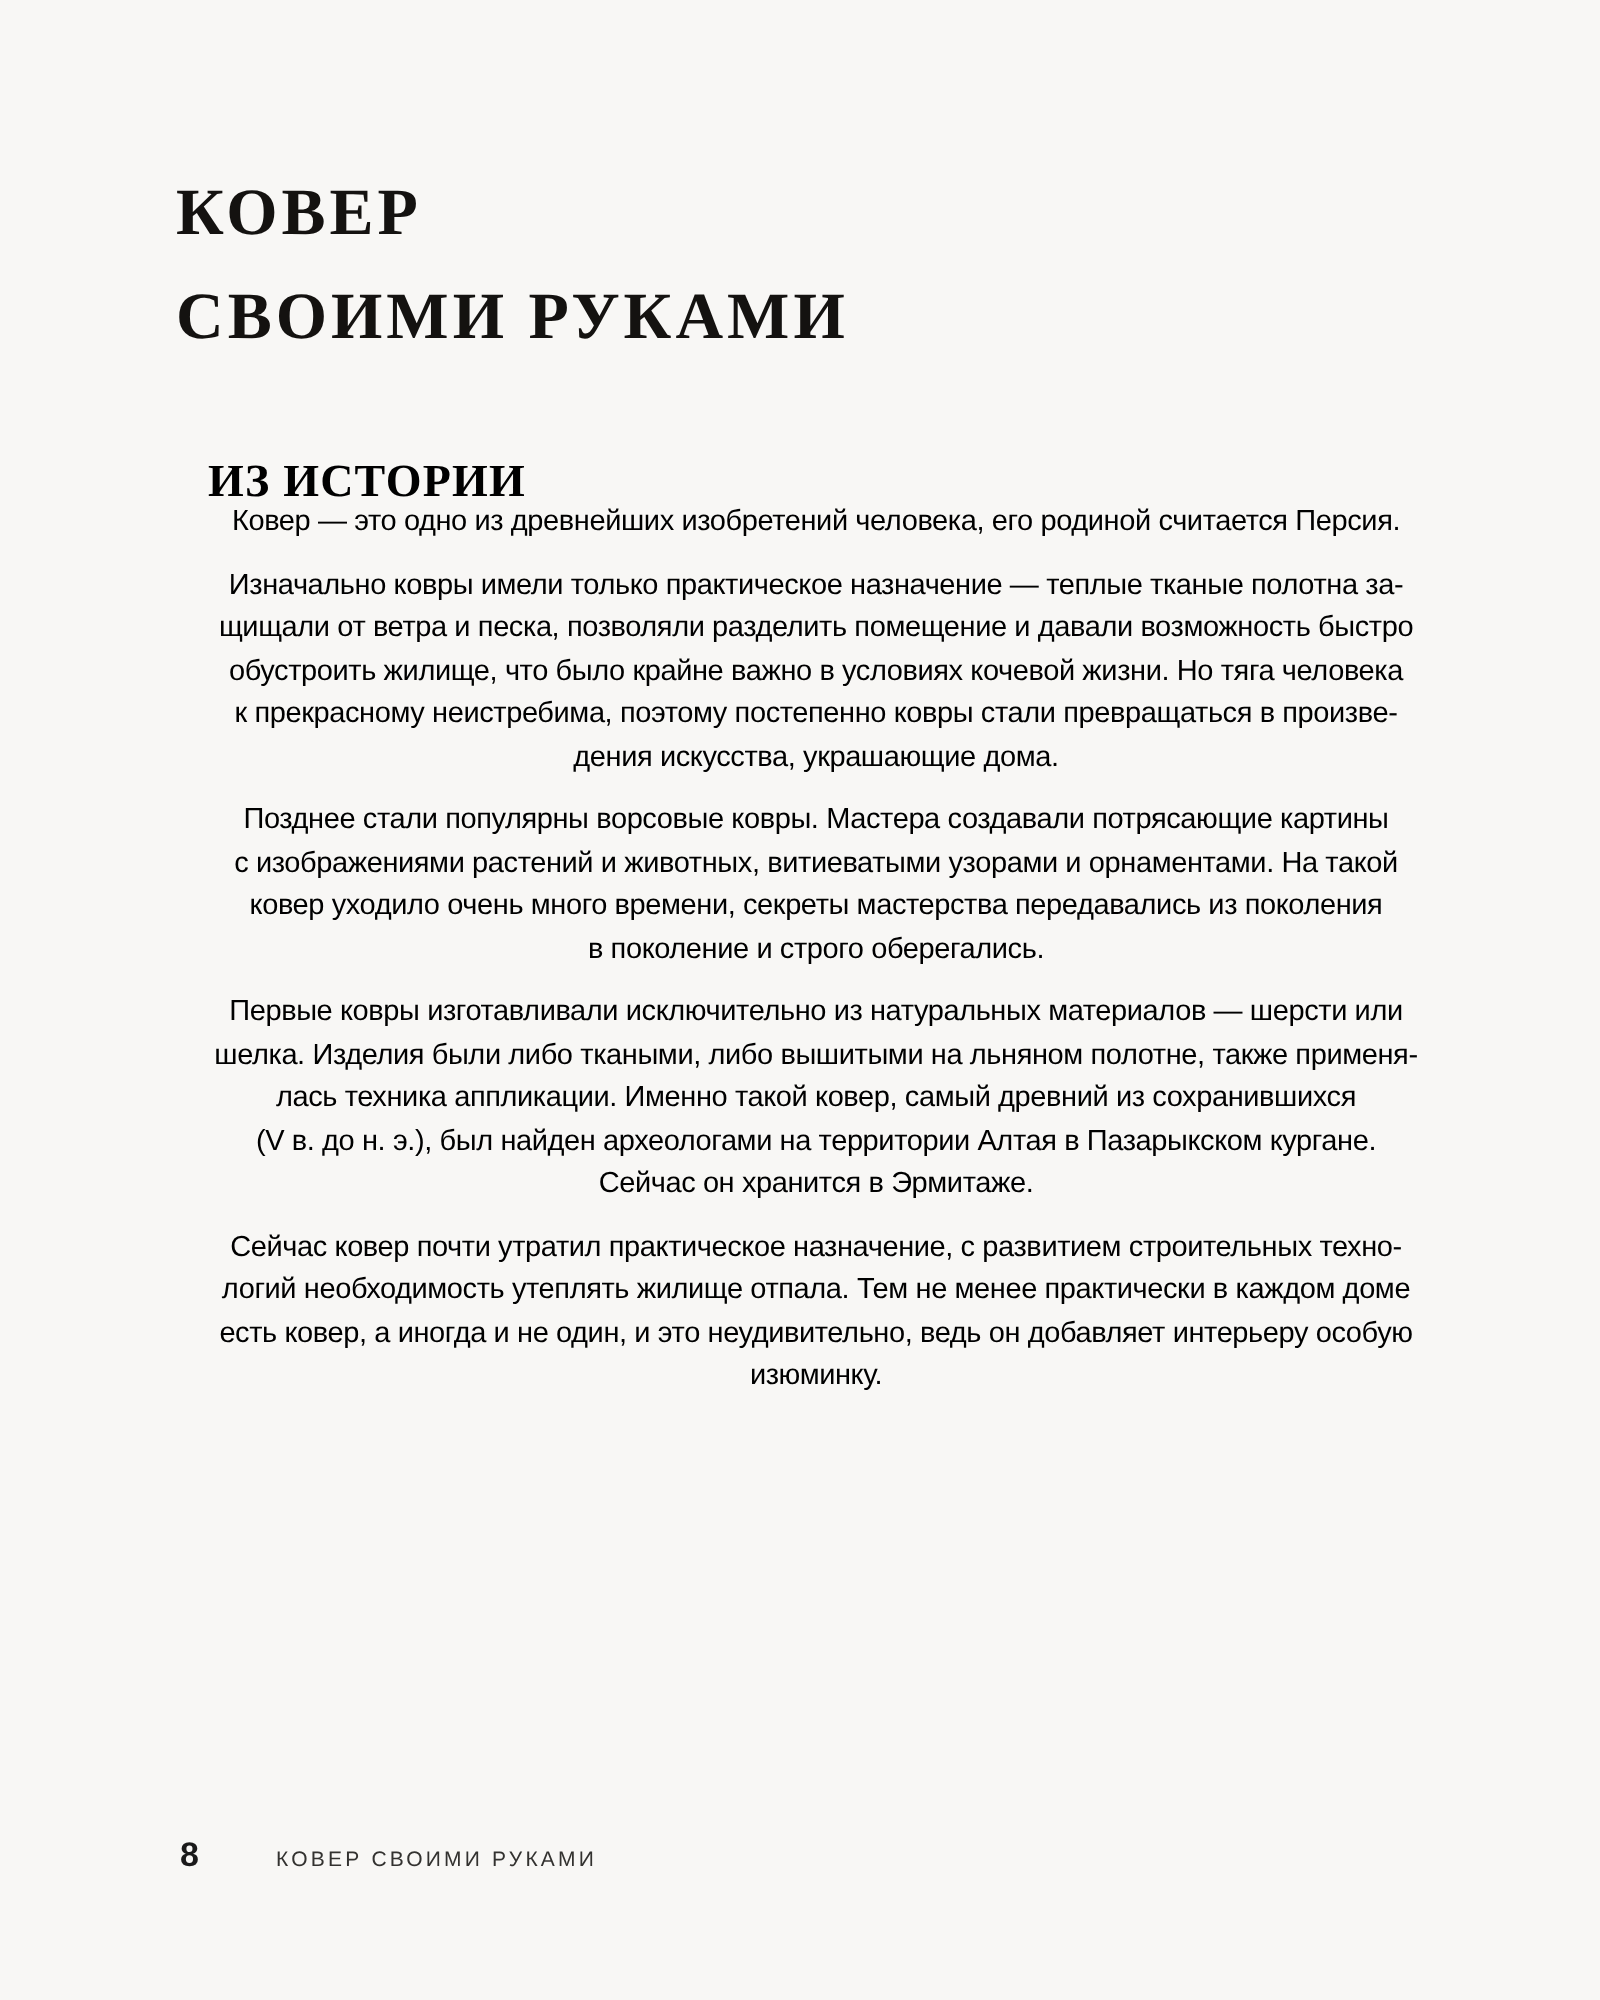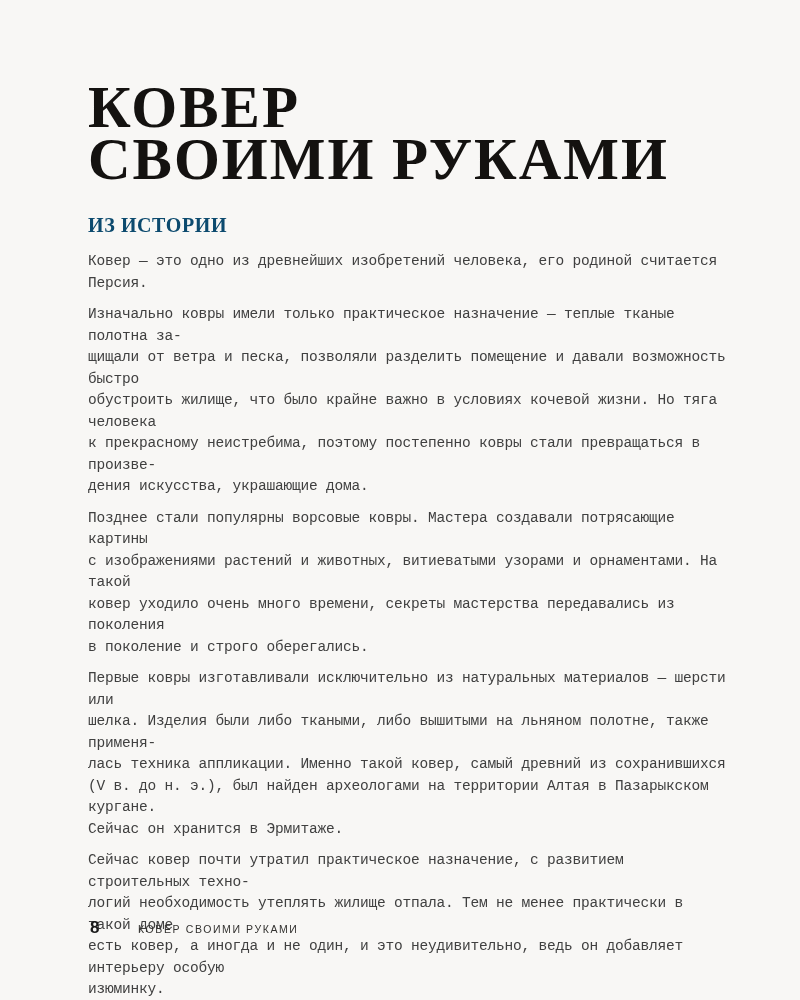--- a/index.html
+++ b/index.html
@@ -15,52 +15,53 @@
     font-family: "Liberation Serif", serif;
     color: #1d1b18;
   }
   .title {
     position: absolute;
     left: 88px;
     top: 81px;
     margin: 0;
     font-family: "Liberation Serif", serif;
     font-weight: bold;
-    font-size: 59px;
+    font-size: 33px;
     line-height: 52px;
     letter-spacing: 2px;
     color: #141210;
     white-space: pre-line;
   }
   .section-heading {
     position: absolute;
     left: 88px;
     top: 213px;
-    margin: 0;
+    margin: 16px;
     font-family: "Liberation Serif", serif;
     font-weight: bold;
-    font-size: 20px;
+    font-size: 23px;
     line-height: 24px;
     letter-spacing: 0.6px;
-    color: #0c4a6e;
+    color: #000000;
   }
   .body-text {
     position: absolute;
     left: 88px;
     top: 251px;
     width: 640px;
   }
   .body-text p {
     margin: 0 0 10px 0;
-    font-family: Liberation Mono, monospace;
+    font-family: Liberation Sans, sans-serif;
     font-size: 14.5px;
     line-height: 21.5px;
     letter-spacing: -0.2px;
-    color: #404040;
+    color: #000000;
     white-space: pre-line;
+    text-align: center;
   }
   .footer {
     position: absolute;
     left: 90px;
     top: 918px;
     display: flex;
     align-items: baseline;
     font-family: "Liberation Sans", sans-serif;
   }
   .page-number {
@@ -95,21 +96,21 @@
     <p>Позднее стали популярны ворсовые ковры. Мастера создавали потрясающие картины
 с изображениями растений и животных, витиеватыми узорами и орнаментами. На такой
 ковер уходило очень много времени, секреты мастерства передавались из поколения
 в поколение и строго оберегались.</p>
     <p>Первые ковры изготавливали исключительно из натуральных материалов — шерсти или
 шелка. Изделия были либо ткаными, либо вышитыми на льняном полотне, также применя-
 лась техника аппликации. Именно такой ковер, самый древний из сохранившихся
 (V в. до н. э.), был найден археологами на территории Алтая в Пазарыкском кургане.
 Сейчас он хранится в Эрмитаже.</p>
     <p>Сейчас ковер почти утратил практическое назначение, с развитием строительных техно-
-логий необходимость утеплять жилище отпала. Тем не менее практически в такой доме
+логий необходимость утеплять жилище отпала. Тем не менее практически в каждом доме
 есть ковер, а иногда и не один, и это неудивительно, ведь он добавляет интерьеру особую
 изюминку.</p>
   </div>
 
   <div class="footer">
     <span class="page-number">8</span>
     <span class="running-title">КОВЕР СВОИМИ РУКАМИ</span>
   </div>
 
 </div>

